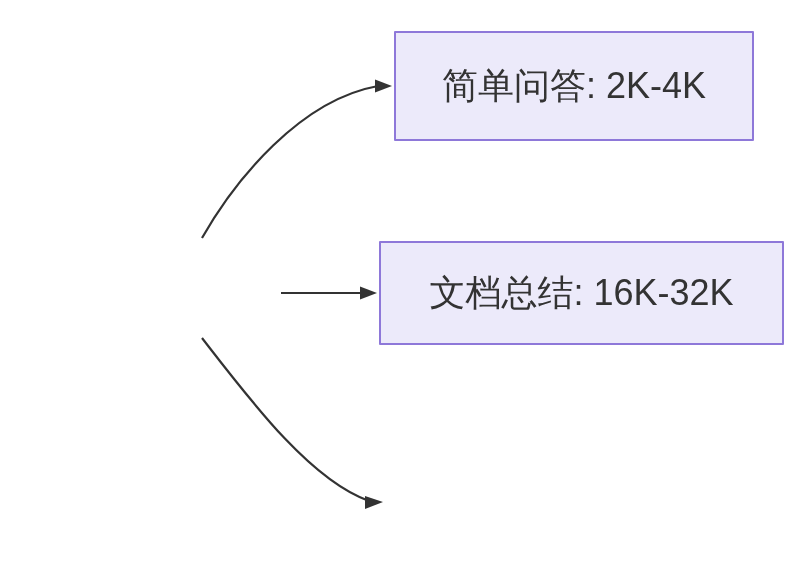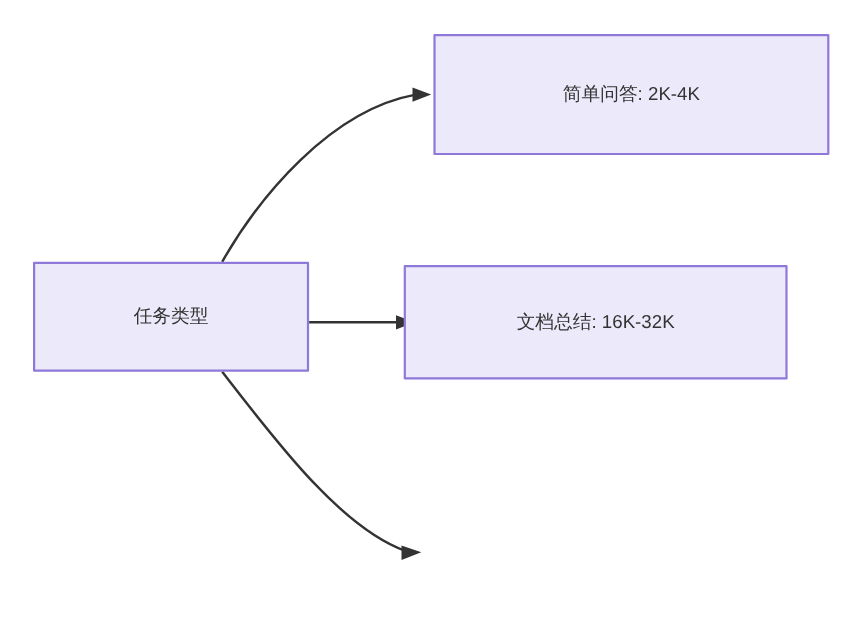--- a/index.html
+++ b/index.html
@@ -32,43 +32,43 @@
     background: #ECEAFA;
     border: 2px solid #8E78D9;
     border-radius: 1px;
     display: flex;
     align-items: center;
     justify-content: center;
     text-align: center;
   }
   .node-label {
     color: #333333;
-    font-size: 17px;
+    font-size: 36px;
     font-weight: 400;
     line-height: 1.2;
     letter-spacing: 0px;
     white-space: nowrap;
   }
   
   #node-task-type {
     left: 30px;
     top: 238px;
     width: 251px;
     height: 100px;
   }
   #node-simple-qa {
     left: 394px;
     top: 31px;
     width: 360px;
     height: 110px;
   }
   #node-doc-summary {
-    left: 367px;
+    left: 379px;
     top: 241px;
-    width: 349px;
+    width: 405px;
     height: 104px;
   }
   #node-multi-doc {
     left: 385px;
     top: 447px;
     width: 377px;
     height: 100px;
   }
   .edge-path {
     fill: none;
@@ -96,23 +96,20 @@
       <path class="edge-path" d="M 281 293 L 363 293"></path>
       <polygon class="edge-arrow" points="377,293 360,286.5 360,299.5"></polygon>
     </g>
 
     <g>
       <path class="edge-path" d="M 202 338 C 250 400 310 480 369 501"></path>
       <polygon class="edge-arrow" points="383,502 365,496 365,509"></polygon>
     </g>
   </svg>
 
-  <div class="node" id="node-task-type">
-    <span class="node-label">任务类型</span>
-  </div>
 
   <div class="node" id="node-simple-qa">
     <span class="node-label">简单问答: 2K-4K</span>
   </div>
 
   <div class="node" id="node-doc-summary">
     <span class="node-label">文档总结: 16K-32K</span>
   </div>
 
 

